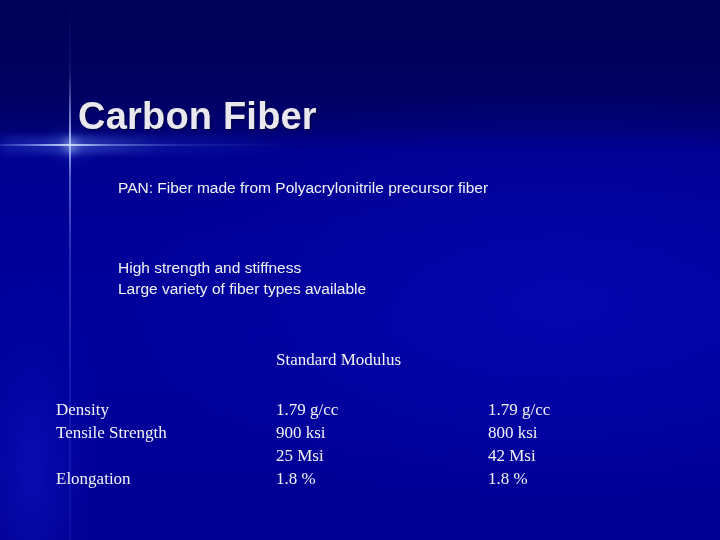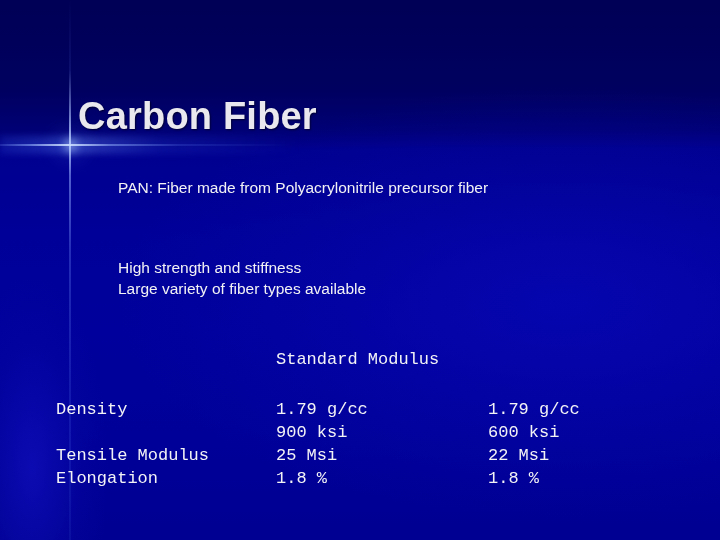--- a/index.html
+++ b/index.html
@@ -129,21 +129,21 @@
   }
   #para-pan  { top: 177px; width: 470px; }
   #para-high { top: 257px; width: 420px; }
 
   
   #spec-table {
     position: absolute;
     left: 0px;
     top: 350px;
     width: 720px;
-    font-family: Liberation Mono, monospace;
+    font-family: Liberation Serif, serif;
     color: #f3f3f6;
     font-size: 17px;
   }
   #spec-head {
     position: relative;
     height: 26px;
   }
   .head-cell {
     position: absolute;
     top: 0;
@@ -198,28 +198,28 @@
 
     <div id="spec-rows">
 
       <div class="spec-row">
         <span class="cell cell-label">Density</span>
         <span class="cell cell-v1">1.79 g/cc</span>
         <span class="cell cell-v2">1.79 g/cc</span>
       </div>
 
       <div class="spec-row">
+        <span class="cell cell-label">Tensile Strength</span>
         <span class="cell cell-v1">900 ksi</span>
-        <span class="cell cell-v2">600 ksi</span>
-      </div>
-
-      <div class="spec-row">
-        <span class="cell cell-label">Tensile Modulus</span>
+        <span class="cell cell-v2">800 ksi</span>
+      </div>
+
+      <div class="spec-row">
         <span class="cell cell-v1">25 Msi</span>
-        <span class="cell cell-v2">22 Msi</span>
+        <span class="cell cell-v2">42 Msi</span>
       </div>
 
       <div class="spec-row">
         <span class="cell cell-label">Elongation</span>
         <span class="cell cell-v1">1.8 %</span>
         <span class="cell cell-v2">1.8 %</span>
       </div>
 
     </div>
   </div>

